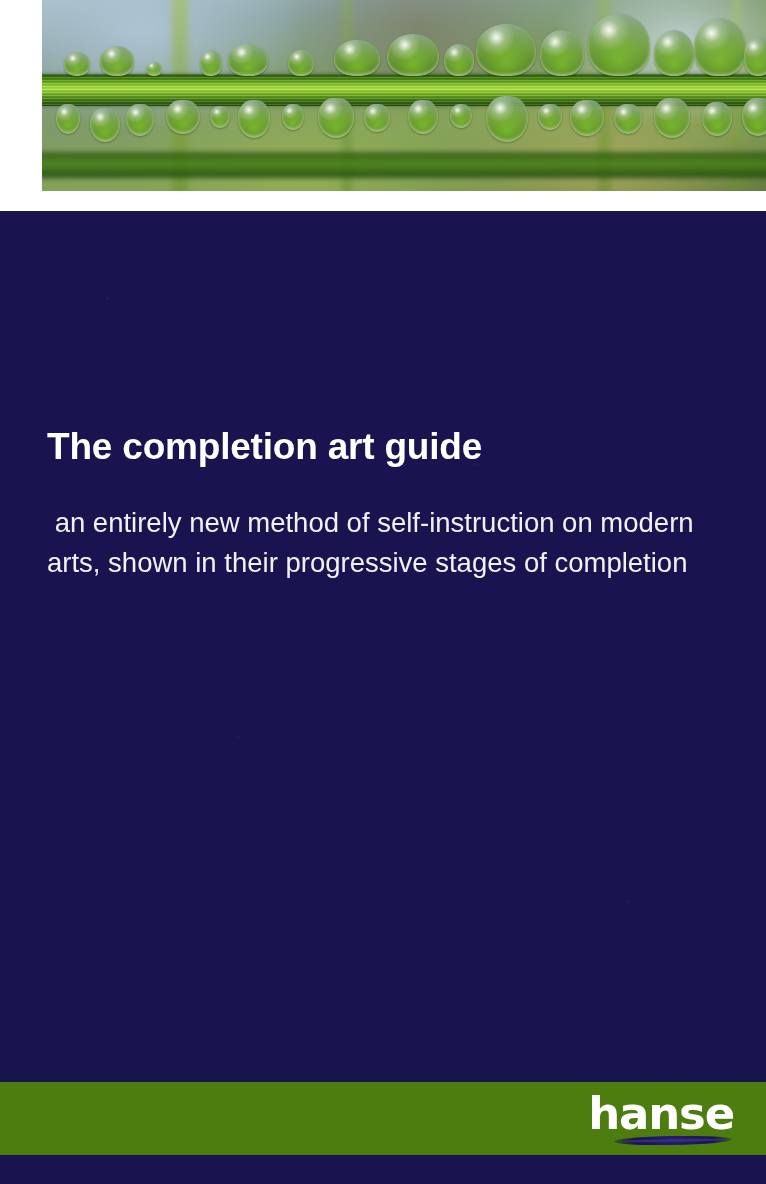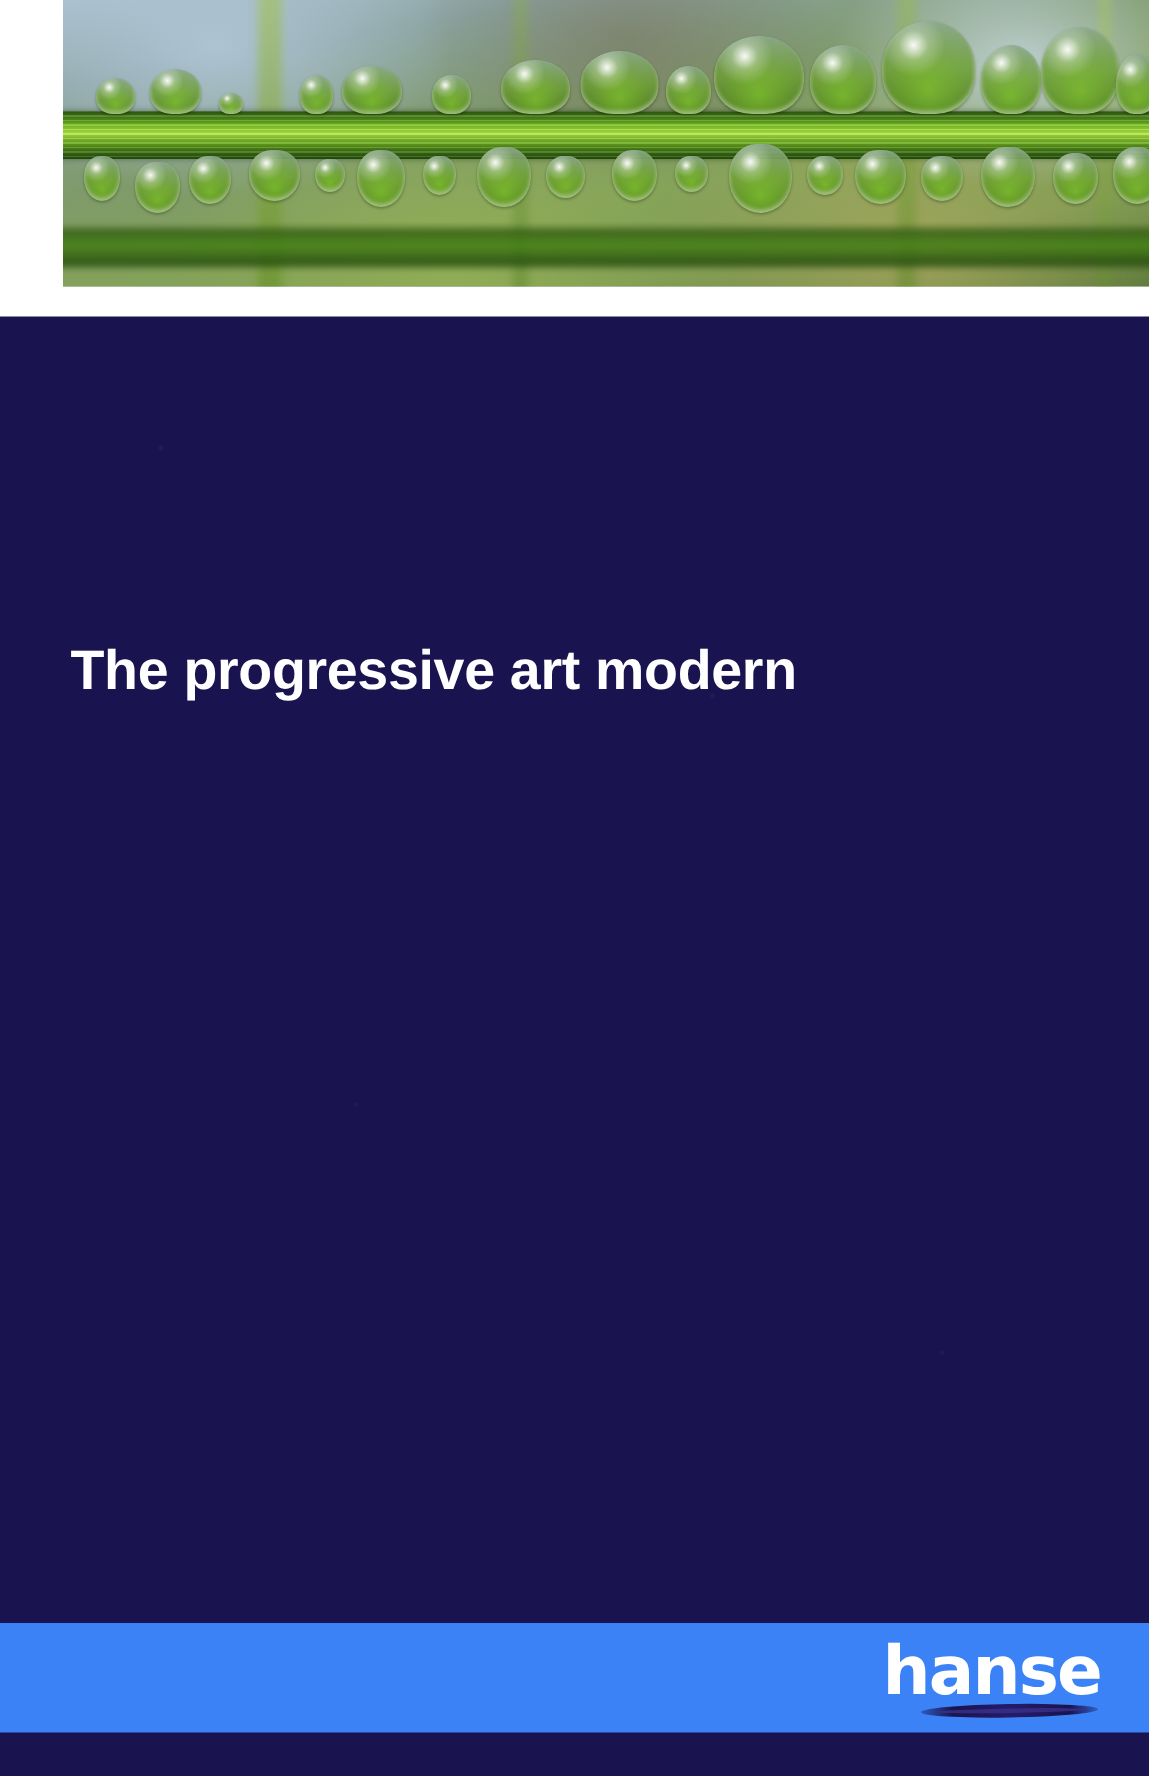--- a/index.html
+++ b/index.html
@@ -158,21 +158,21 @@
     white-space: pre-wrap;
   }
 
   
   .red-band {
     position: absolute;
     left: 0;
     top: 1082px;
     width: 766px;
     height: 73px;
-    background: #3b82f6;
+    background: #4d7c0f;
   }
   .logo {
     position: absolute;
     right: 32px;
     top: 8px;
     width: 126px;
     height: 58px;
   }
   .logo-word {
     position: absolute;
@@ -254,22 +254,23 @@
       <div class="drop down" style="left:572px; top:104px; width:28px; height:30px;"></div>
       <div class="drop down" style="left:612px; top:98px;  width:36px; height:40px;"></div>
       <div class="drop down" style="left:660px; top:102px; width:30px; height:34px;"></div>
       <div class="drop down" style="left:700px; top:98px;  width:32px; height:38px;"></div>
     </div>
   </div>
 
   <div class="navy"></div>
 
 
-  <div class="title">The progressive art modern</div>
-
+  <div class="title">The completion art guide</div>
+
+  <div class="subtitle"> an entirely new method of self-instruction on modern arts, shown in their progressive stages of completion</div>
 
   <div class="red-band">
     <div class="logo">
       <div class="logo-word">hanse</div>
       <div class="logo-swoosh"></div>
     </div>
   </div>
 
 </div>
 

